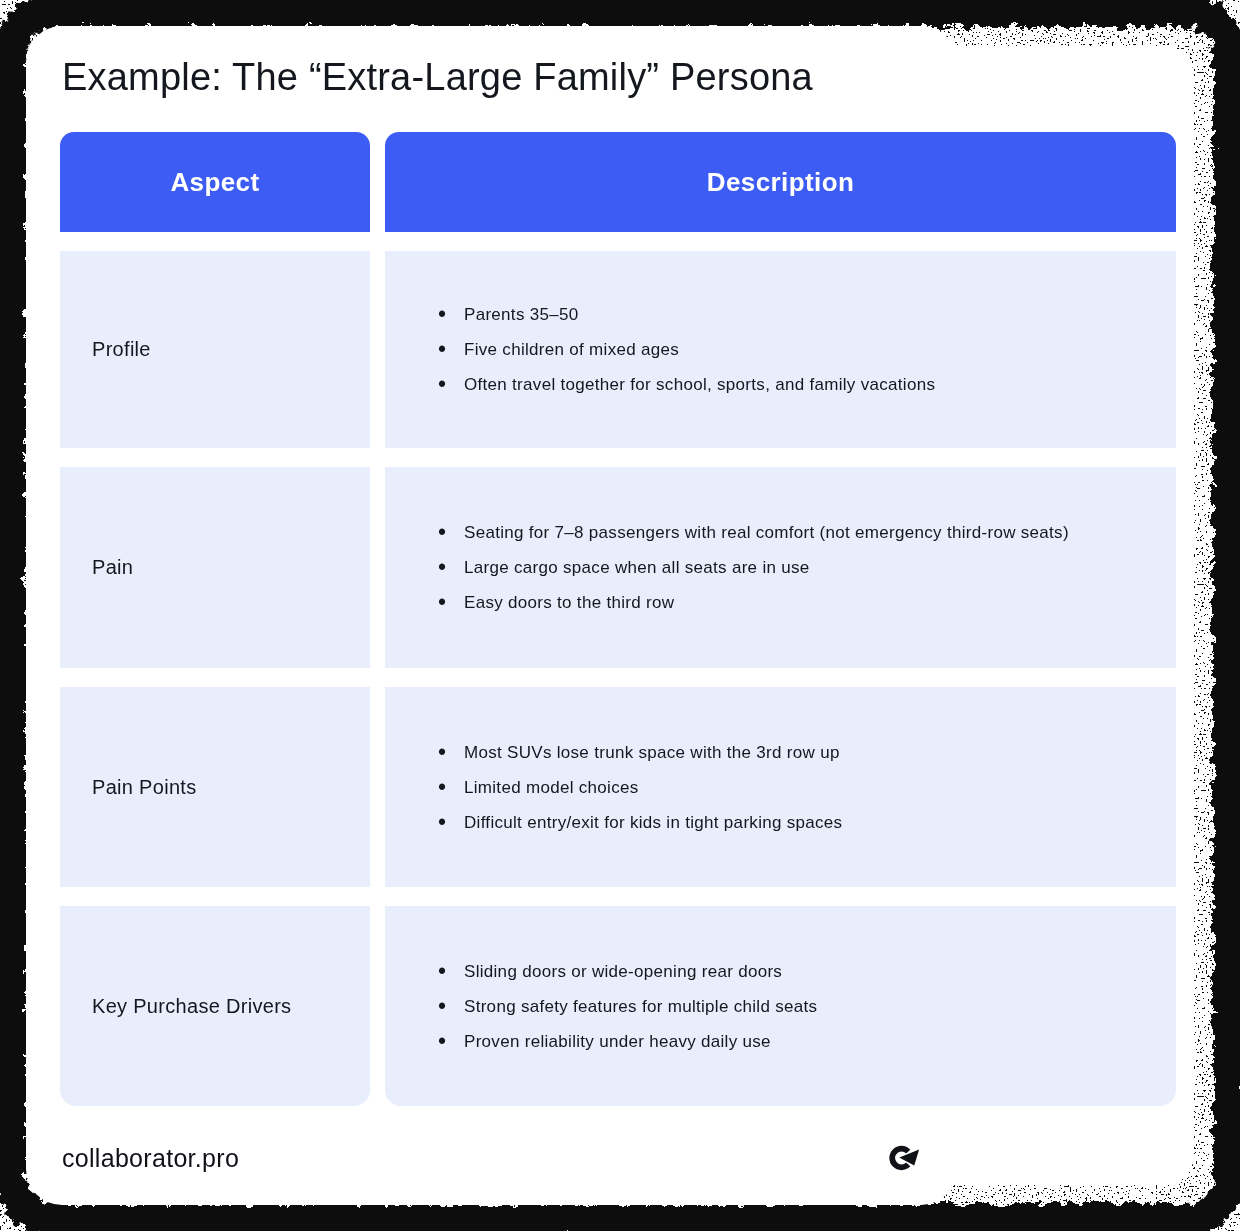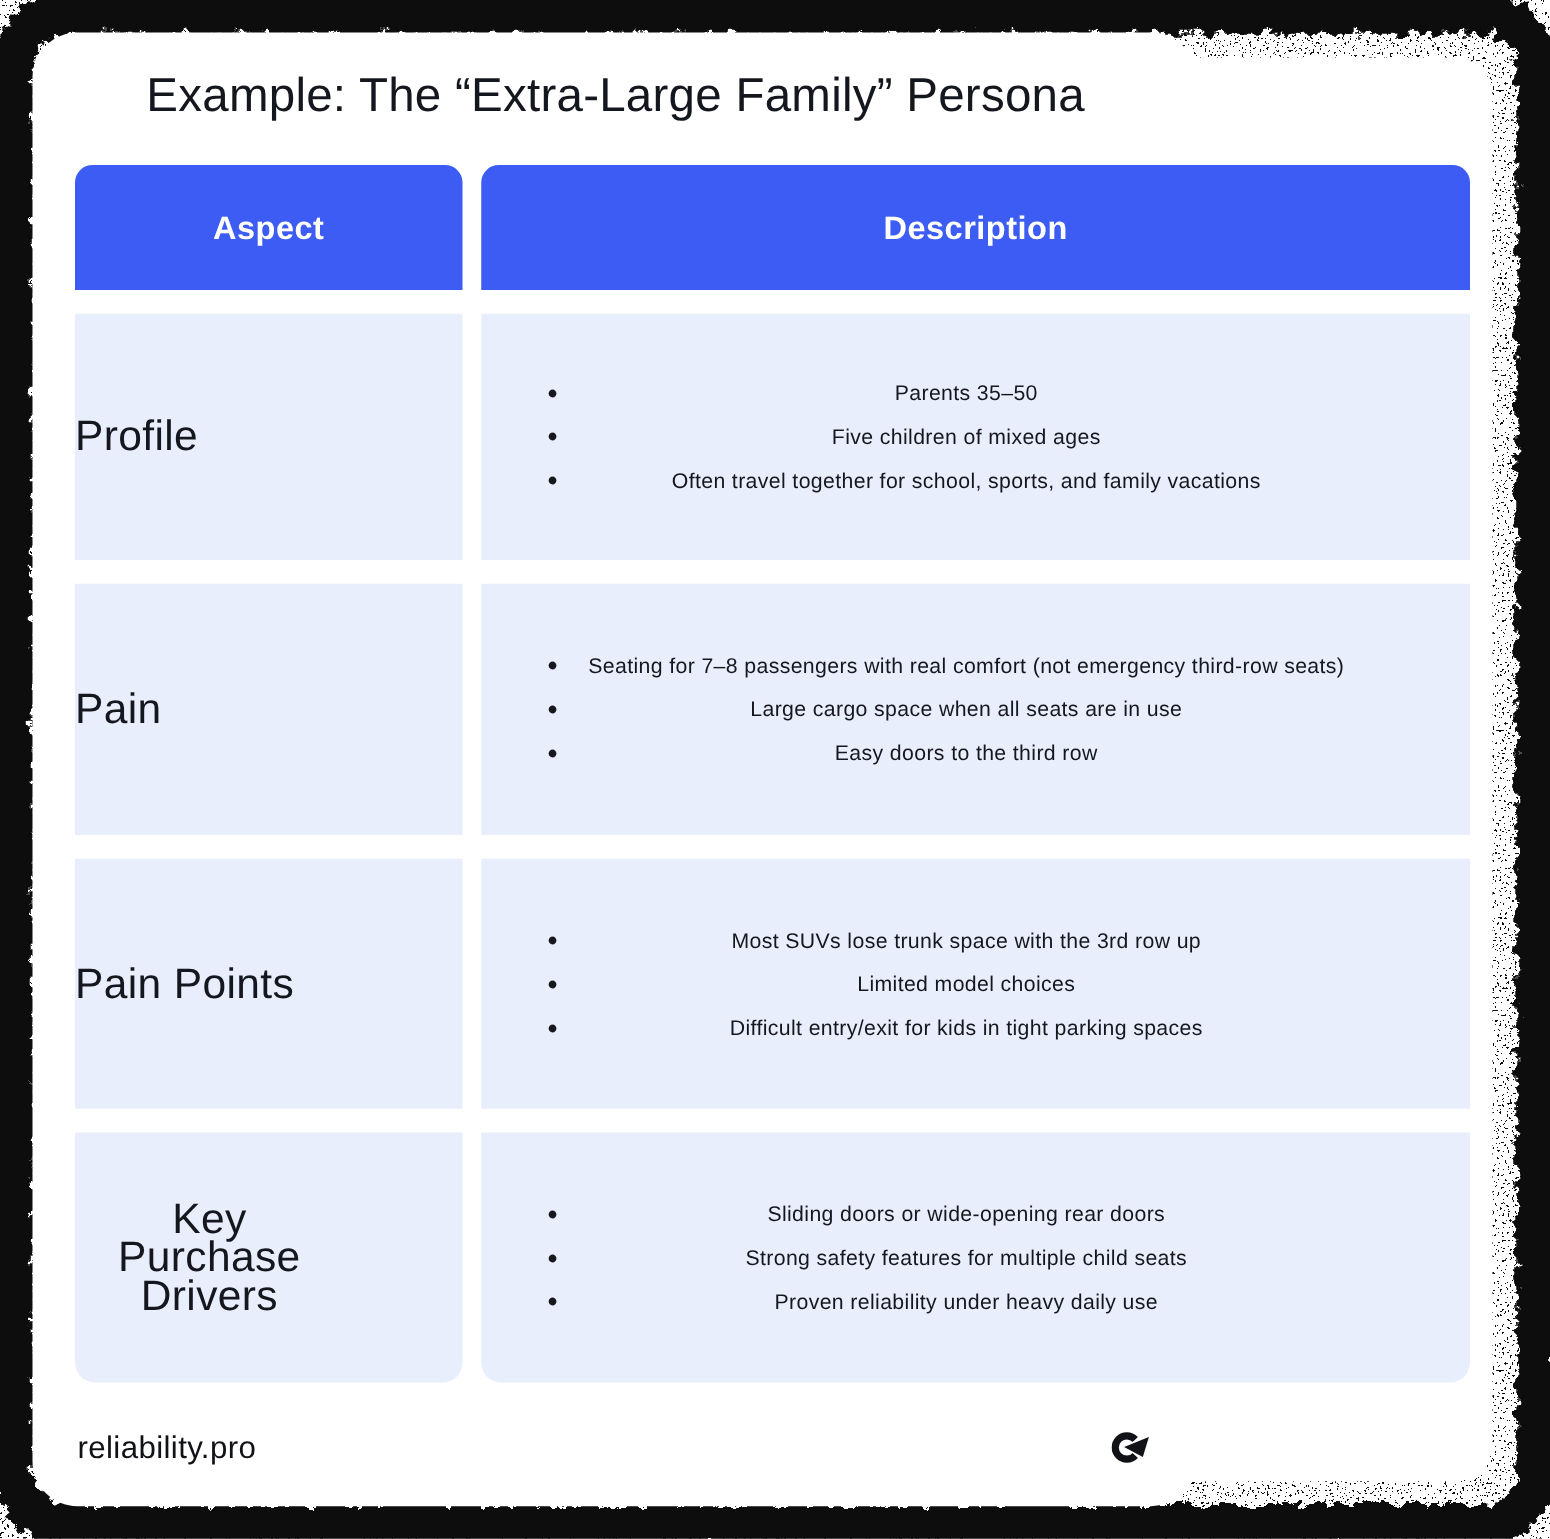--- a/index.html
+++ b/index.html
@@ -1,18 +1,18 @@
 <!DOCTYPE html>
 <html><head>
 <meta charset="utf-8">
 <style>
   * { margin:0; padding:0; box-sizing:border-box; }
   html,body { width:1240px; height:1231px; overflow:hidden; background:#fff;
               font-family:"Liberation Sans", sans-serif; }
-  .stage { position:relative; width:983px; height:1231px;text-align:center; }
+  .stage { position:relative; width:983px; height:1231px; }
 
   
   .frame-svg { position:absolute; inset:0; z-index:0; }
 
   
   .card { position:absolute; inset:26px; z-index:1; background:#ffffff;
           border-radius:36px; padding:26px 34px 30px;
           display:flex; flex-direction:column; }
 
   .title { font-size:38px; font-weight:500; color:#15171E; letter-spacing:0.2px;
@@ -22,21 +22,21 @@
          grid-template-columns:310px 791px;
          grid-template-rows:100px 197px 201px 200px 200px;
          column-gap:15px; row-gap:19px; }
 
   .hcell { background:var(--accent); color:#fff; display:flex;
            align-items:center; justify-content:center;
            font-size:26px; font-weight:700; letter-spacing:0.4px;
            border-radius:14px 14px 0 0; }
 
   .acell { background:var(--cellbg); display:flex; align-items:center;
-           font-size:34px; font-weight:500;
+           padding-left:32px; font-size:20px; font-weight:500;
            color:#15171E; letter-spacing:0.3px; }
   .dcell { background:var(--cellbg); display:flex; flex-direction:column;
            justify-content:center; padding-left:52px; padding-right:30px; }
 
   .acell .lbl { max-width:215px; line-height:31px; }
 
   .dcell ul { list-style:none; }
   .dcell li { position:relative; font-size:17px; line-height:35px;
               color:#15171E; letter-spacing:0.3px; padding-left:27px;
               max-width:645px; }
@@ -122,21 +122,21 @@
       <div class="dcell" style="border-radius:0 0 16px 16px;">
         <ul>
           <li>Sliding doors or wide-opening rear doors</li>
           <li>Strong safety features for multiple child seats</li>
           <li>Proven reliability under heavy daily use</li>
         </ul>
       </div>
     </div>
 
     <div class="footer">
-      <span class="site">reliability.pro</span>
+      <span class="site">collaborator.pro</span>
       <svg class="logo" viewBox="0 0 36 34" aria-hidden="true">
         <circle cx="14" cy="17" r="10.5" fill="none" stroke="#101218" stroke-width="6.5" pathLength="100" stroke-dasharray="76 24" stroke-dashoffset="88"></circle>
         <polygon points="11.5,16.5 34,7.5 28.5,25.5" fill="#101218" stroke="#ffffff" stroke-width="2.6"></polygon>
         <polygon points="11.5,16.5 34,7.5 28.5,25.5" fill="#101218"></polygon>
       </svg>
     </div>
 
   </div>
 </div>
 

